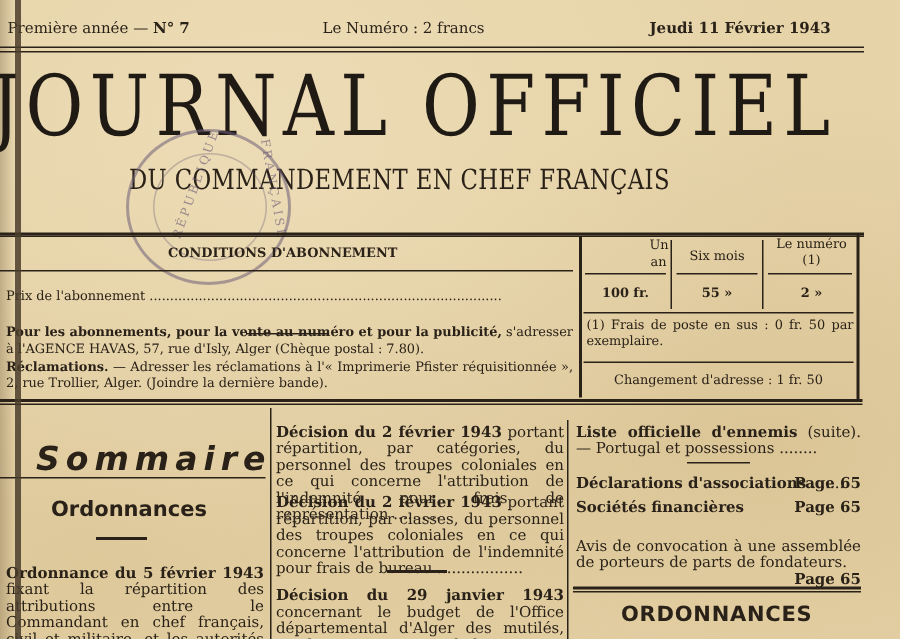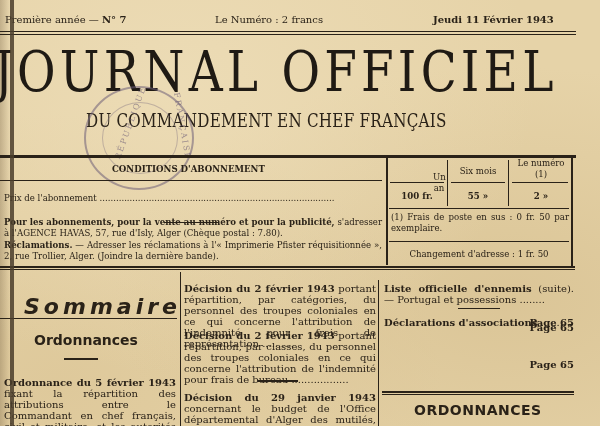--- a/index.html
+++ b/index.html
@@ -127,21 +127,21 @@
 </div>
 <div class="abs small info" style="top:240px;">
   <b>Réclamations.</b><span> — Adresser les réclamations à l'« Imprimerie Pfister réquisitionnée », 2, rue Trollier, Alger. (Joindre la dernière bande).</span>
 </div>
 
 <div class="vline" style="left:386px; top:158px; width:1.5px; height:107px;"></div>
 <div class="vline" style="left:571px; top:156px; width:2px; height:111px;"></div>
 <div class="vline" style="left:447px; top:160px; width:1px; height:46px;"></div>
 <div class="vline" style="left:508px; top:160px; width:1px; height:46px;"></div>
 
-<div class="abs small price-head" style="left:389px; top:172px; width:56px;padding-left:44px;">Un an</div>
+<div class="abs small price-head" style="left:389px; top:159px; width:56px;padding-left:44px;">Un an</div>
 <div class="abs small price-head" style="left:450px; top:166px; width:56px;">Six mois</div>
 <div class="abs small price-head" style="left:513px; top:158px; width:56px;">Le numéro (1)</div>
 
 <div class="hline" style="left:390px; top:182px; width:54px; height:1px;"></div>
 <div class="hline" style="left:451px; top:182px; width:54px; height:1px;"></div>
 <div class="hline" style="left:512px; top:182px; width:56px; height:1px;"></div>
 
 <div class="abs small price-val" style="left:389px; top:191px; width:56px;">100 fr.</div>
 <div class="abs small price-val" style="left:450px; top:191px; width:56px;">55 »</div>
 <div class="abs small price-val" style="left:513px; top:191px; width:56px;">2 »</div>
@@ -180,22 +180,24 @@
 
 <div class="entry" style="left:384px; top:283px; width:190px;">
   <b>Liste officielle d'ennemis</b><span> (suite). — Portugal et possessions ........</span>
 </div>
 <div class="short-rule" style="left:458px; top:308px; width:42px; height:1px;"></div>
 <div class="entry" style="left:384px; top:317px; width:190px;">
   <b>Déclarations d'associations</b><span> .......</span>
   <span class="page-ref" style="margin-top:-11px;">Page 65</span>
 </div>
 <div class="entry" style="left:384px; top:333px; width:190px;">
+  <b style="display:block;">Sociétés financières</b>
   <span class="page-ref" style="margin-top:-11px;">Page 65</span>
 </div>
 <div class="entry" style="left:384px; top:359px; width:190px;">
+  <span>Avis de convocation à une assemblée de porteurs de parts de fondateurs.</span>
   <span class="page-ref">Page 65</span>
 </div>
 <div class="hline" style="left:382px; top:391px; width:192px; height:1.5px;"></div>
 <div class="hline" style="left:382px; top:394px; width:192px; height:1px;"></div>
 <div class="abs ordo-caps">ORDONNANCES</div>
 
 <div class="binding-line"></div>
 
 </body></html>

